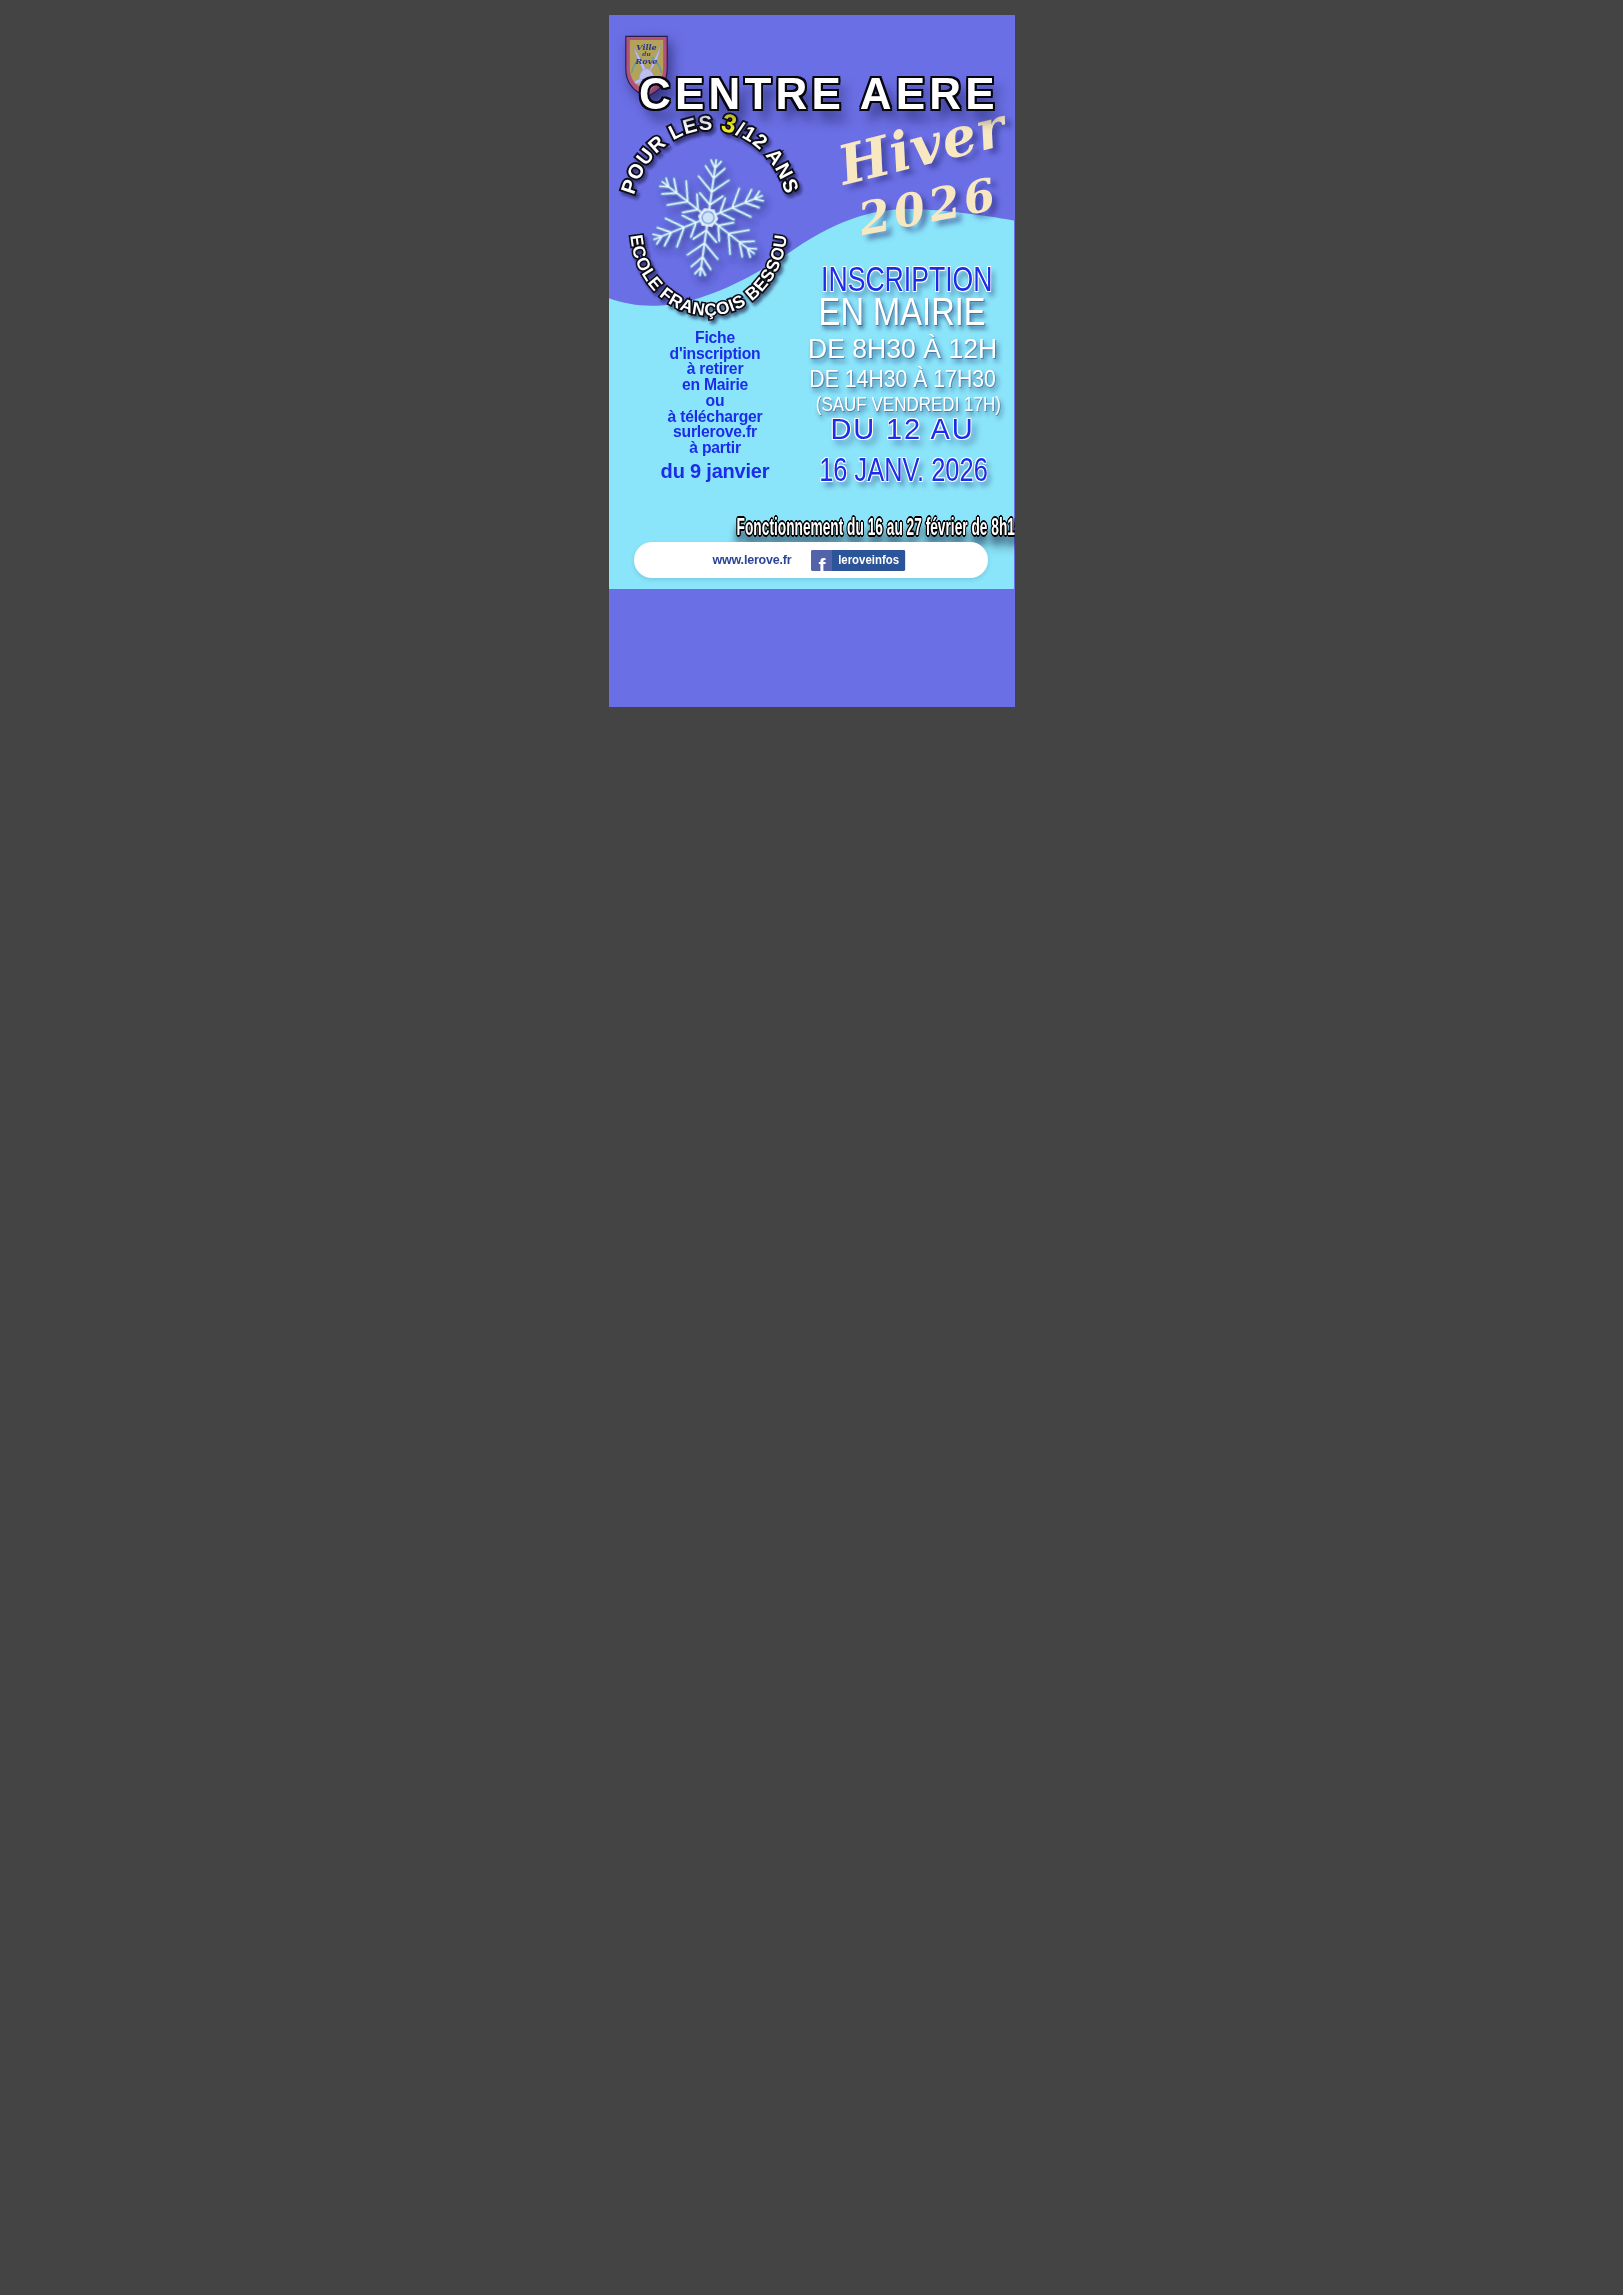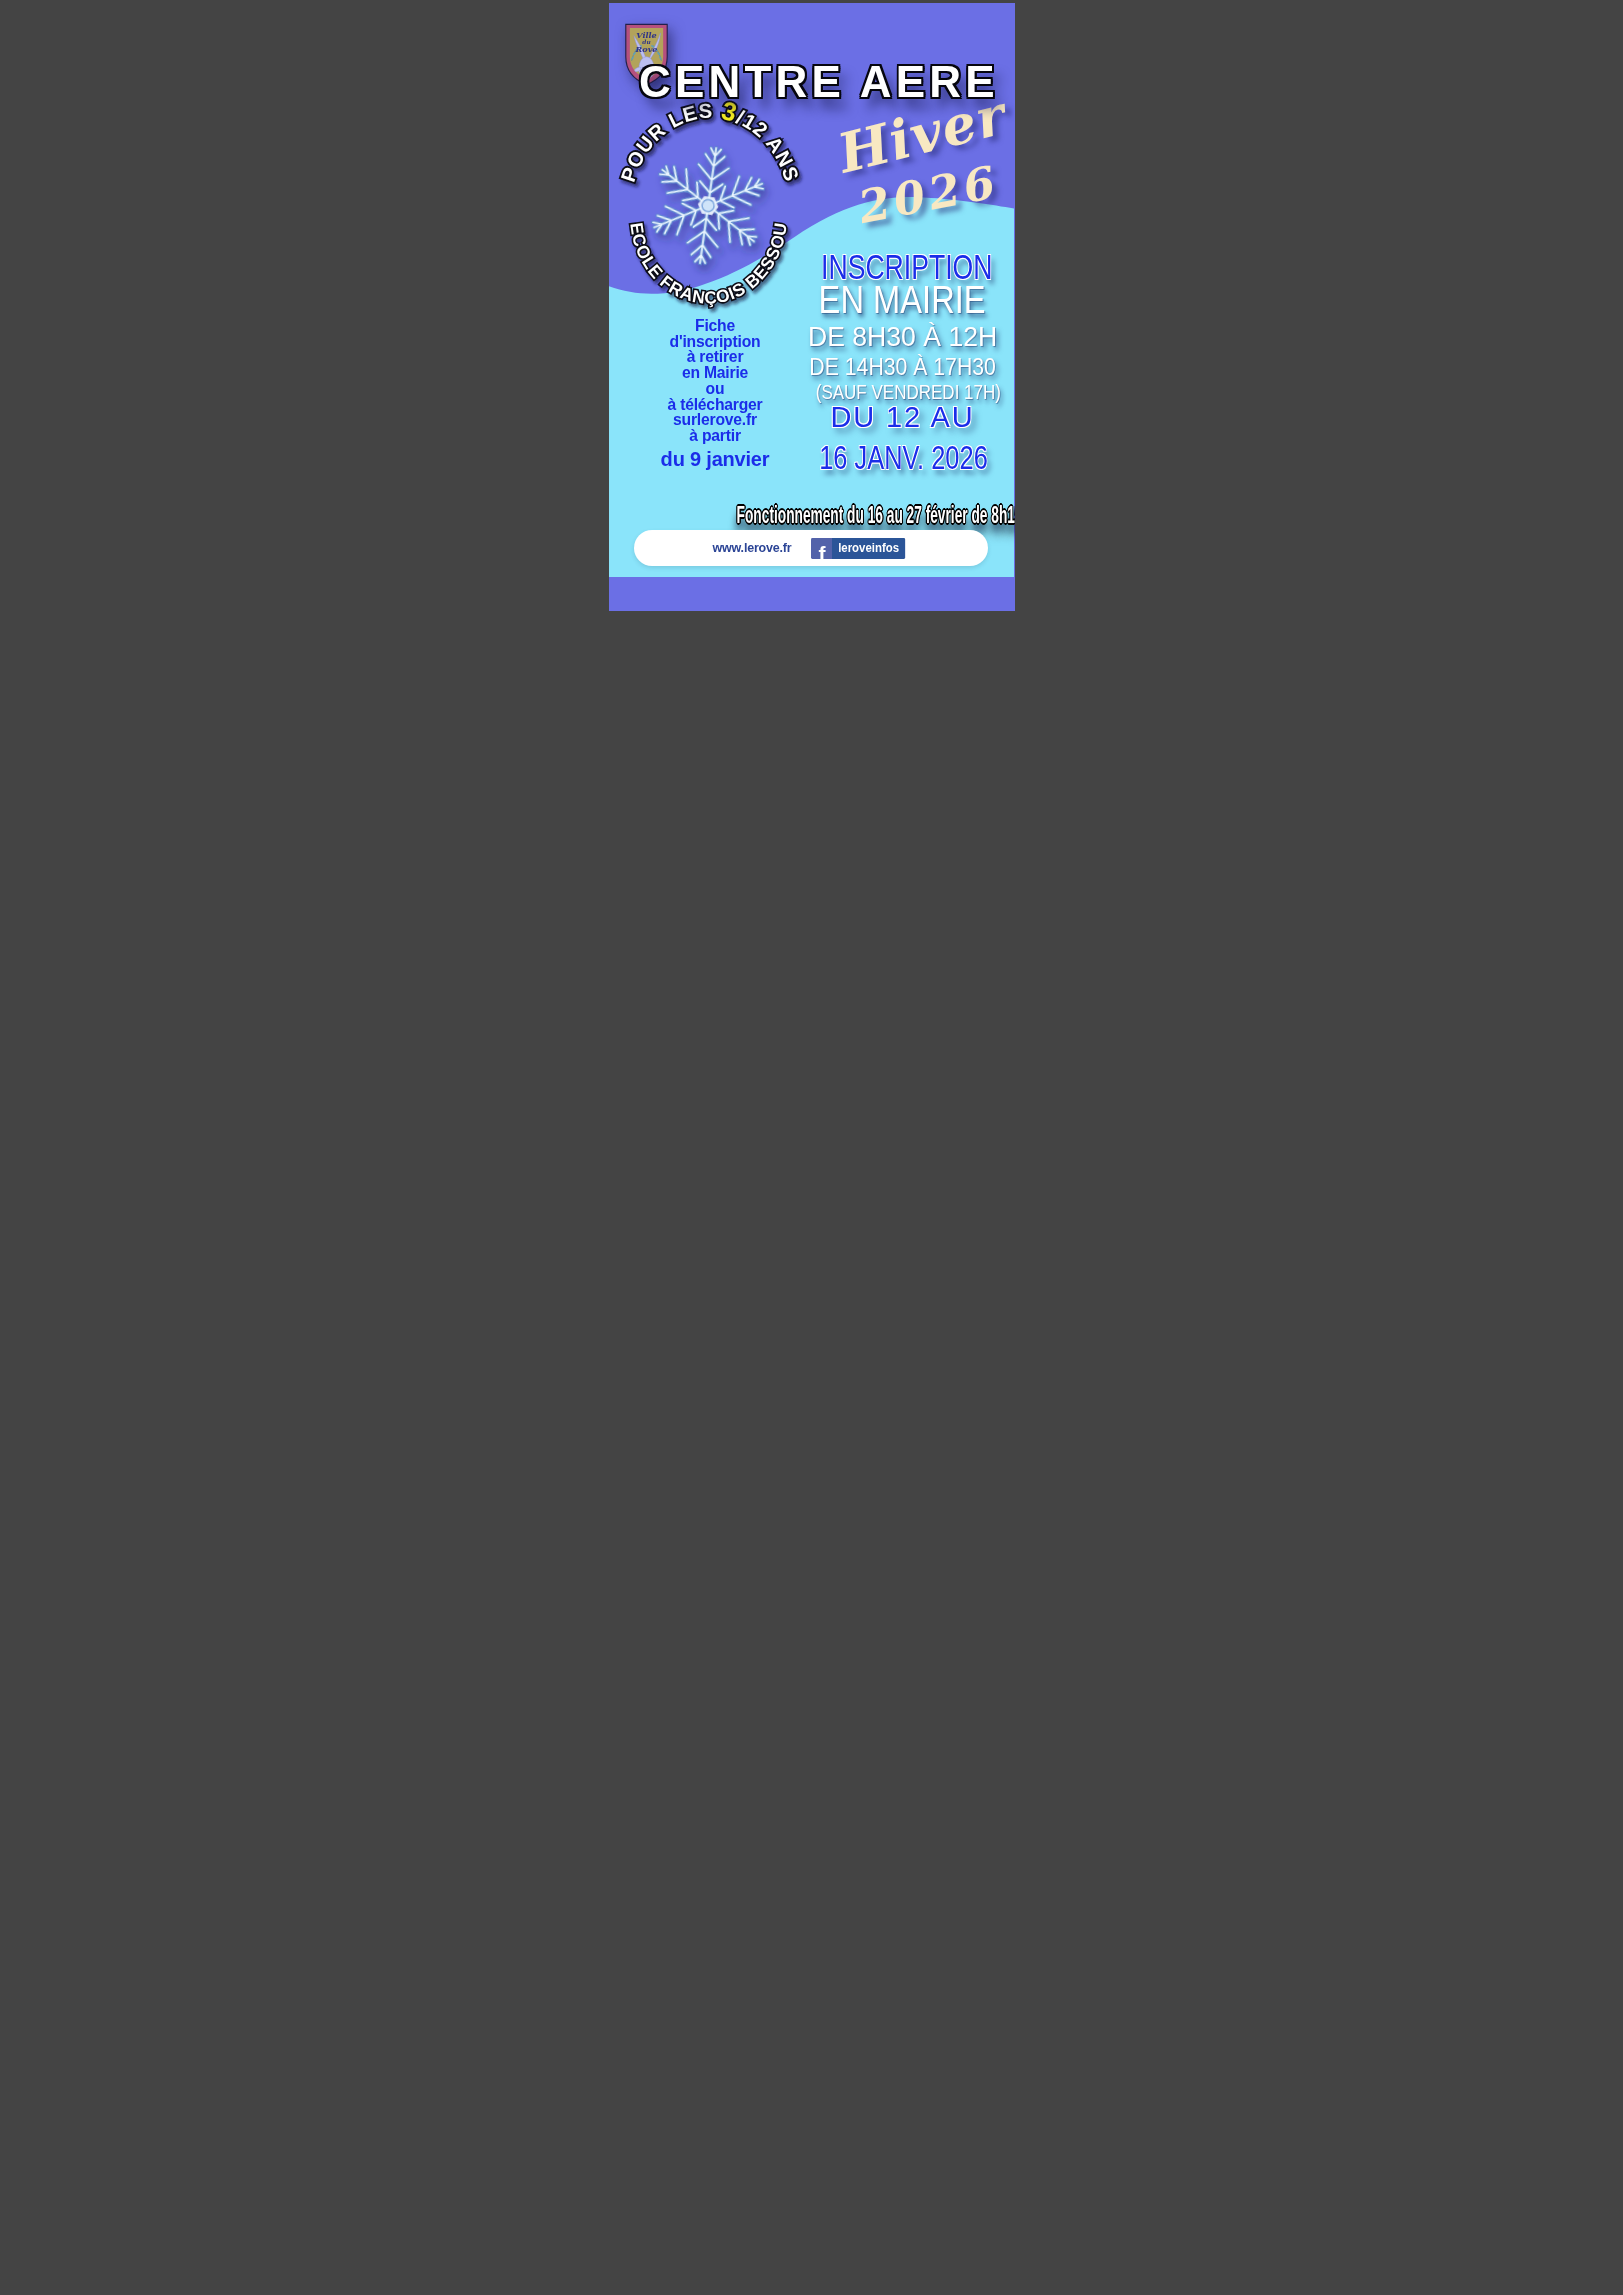--- a/index.html
+++ b/index.html
@@ -2,21 +2,21 @@
 <html style="--purple: #6b6fe5; --cyan: #8ae4fa; --blue: #1b2de9; --cream: #f8e8c2; --yellow: #f2ea22; --link: #2c4596; --fb-square: #5363aa; --fb-bar: #2b5598; --shield-pink: #b5507e; --shield-olive: #b2a35b; --shield-navy: #2f3487;font-size:7.4px"><head>
 <meta charset="utf-8">
 <style>
   :root{
     --purple:#6b6fe5; --cyan:#8ae4fa; --blue:#1b2de9; --cream:#f8e8c2;
     --yellow:#f2ea22; --link:#2c4596; --fb-square:#5363aa; --fb-bar:#2b5598;
     --shield-pink:#b5507e; --shield-olive:#b2a35b; --shield-navy:#2f3487;
   }
   html,body{margin:0;padding:0;background:#444;}
   .page{
-    position:relative; width:406px; height:608px; margin:3px auto;
+    position:relative; width:406px; height:692px; margin:15px auto;
     background:var(--purple); overflow:hidden;
     font-family:"Liberation Sans", sans-serif;
   }
   .wave{position:absolute; inset:0; z-index:0;}
   .shield-svg{position:absolute; left:15.7px; top:18.5px; width:45px; height:65px; z-index:1;
     filter:drop-shadow(4.6px 6.5px 6.5px rgba(20,20,70,.55));}
   .title{position:absolute; left:18.5px; right:3.7px; text-align:center; color:#fff;
     font-weight:bold; z-index:3; white-space:nowrap;}
   .t1{top:3.2px; font-size:52px; letter-spacing:0.5px;
     text-shadow:-1.9px -1.9px 0 #06060f,1.9px -1.9px 0 #06060f,-1.9px 1.9px 0 #06060f,1.9px 1.9px 0 #06060f,

